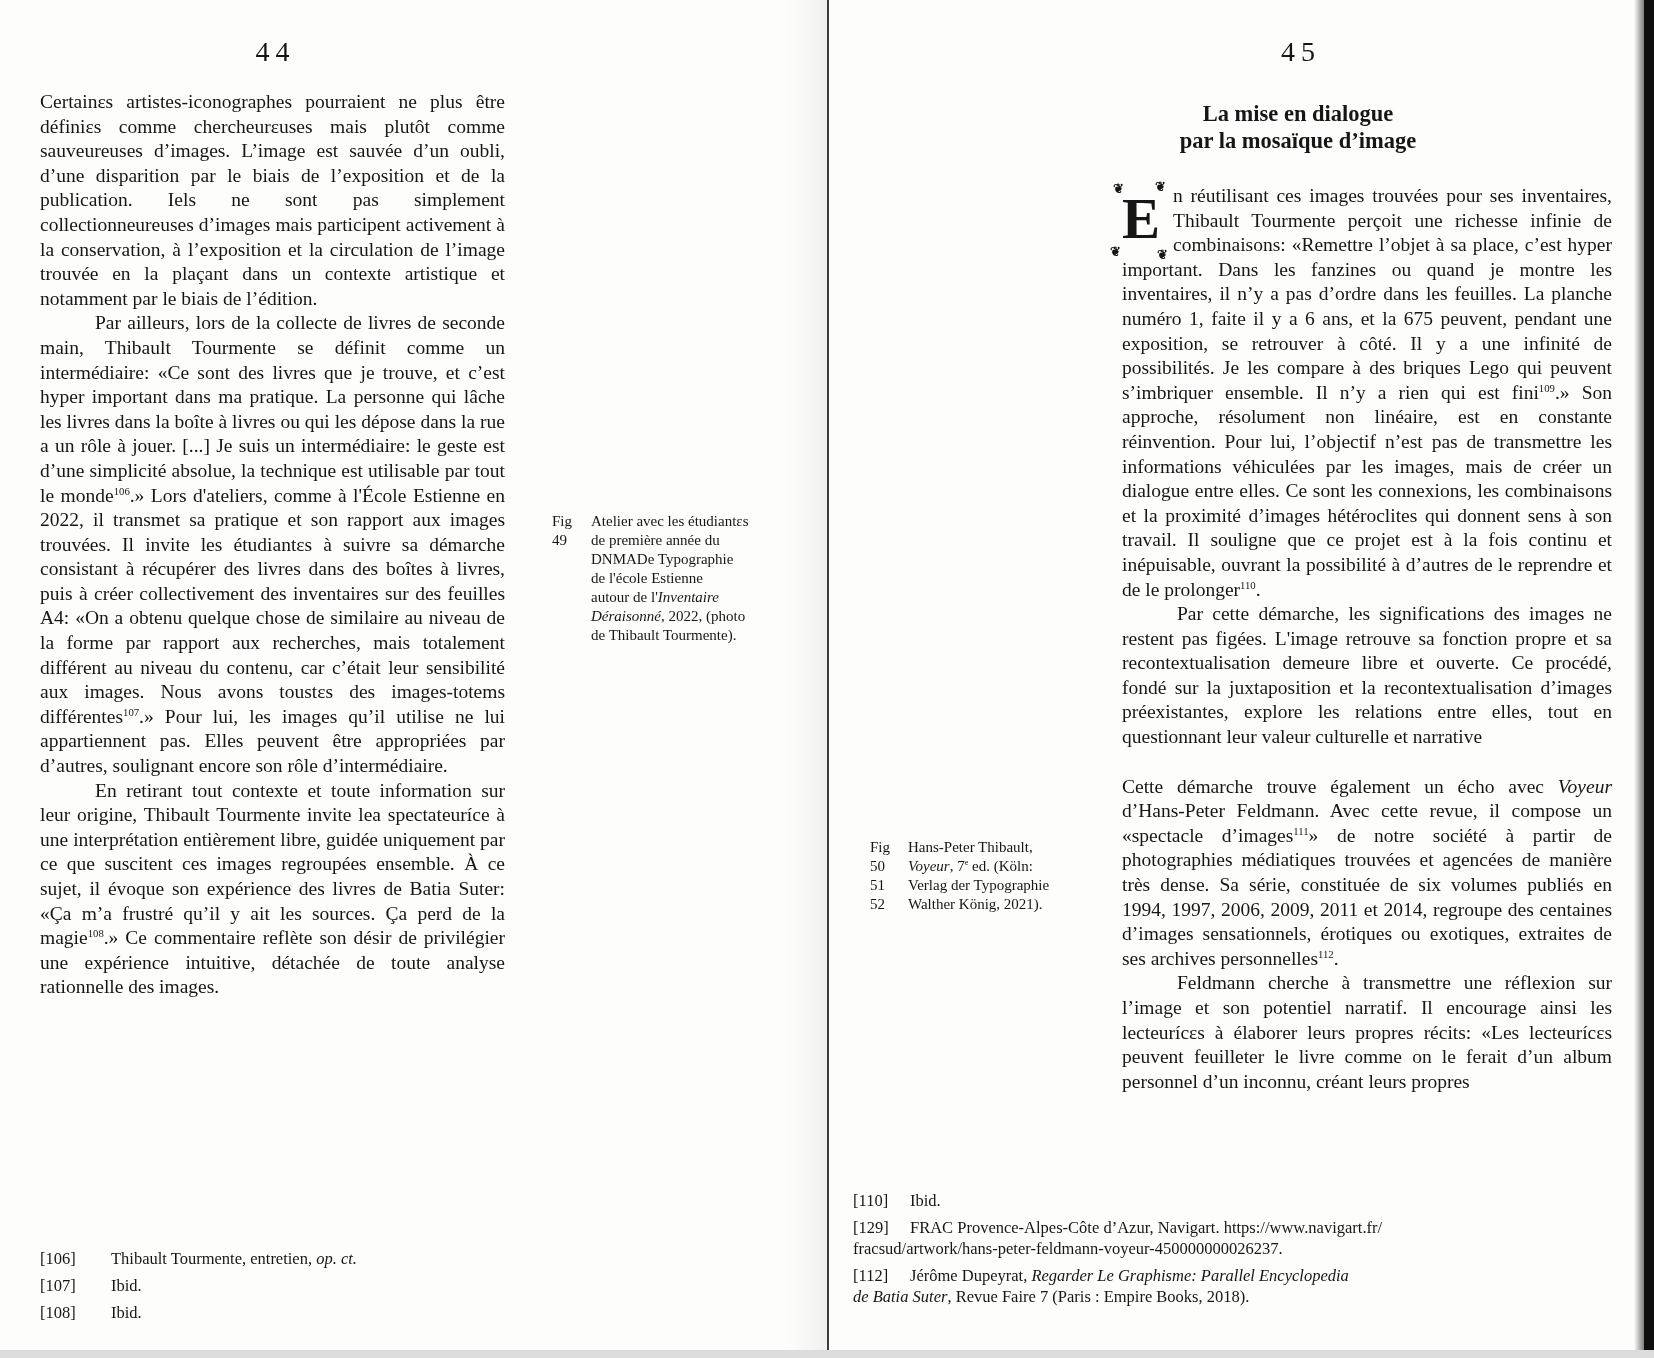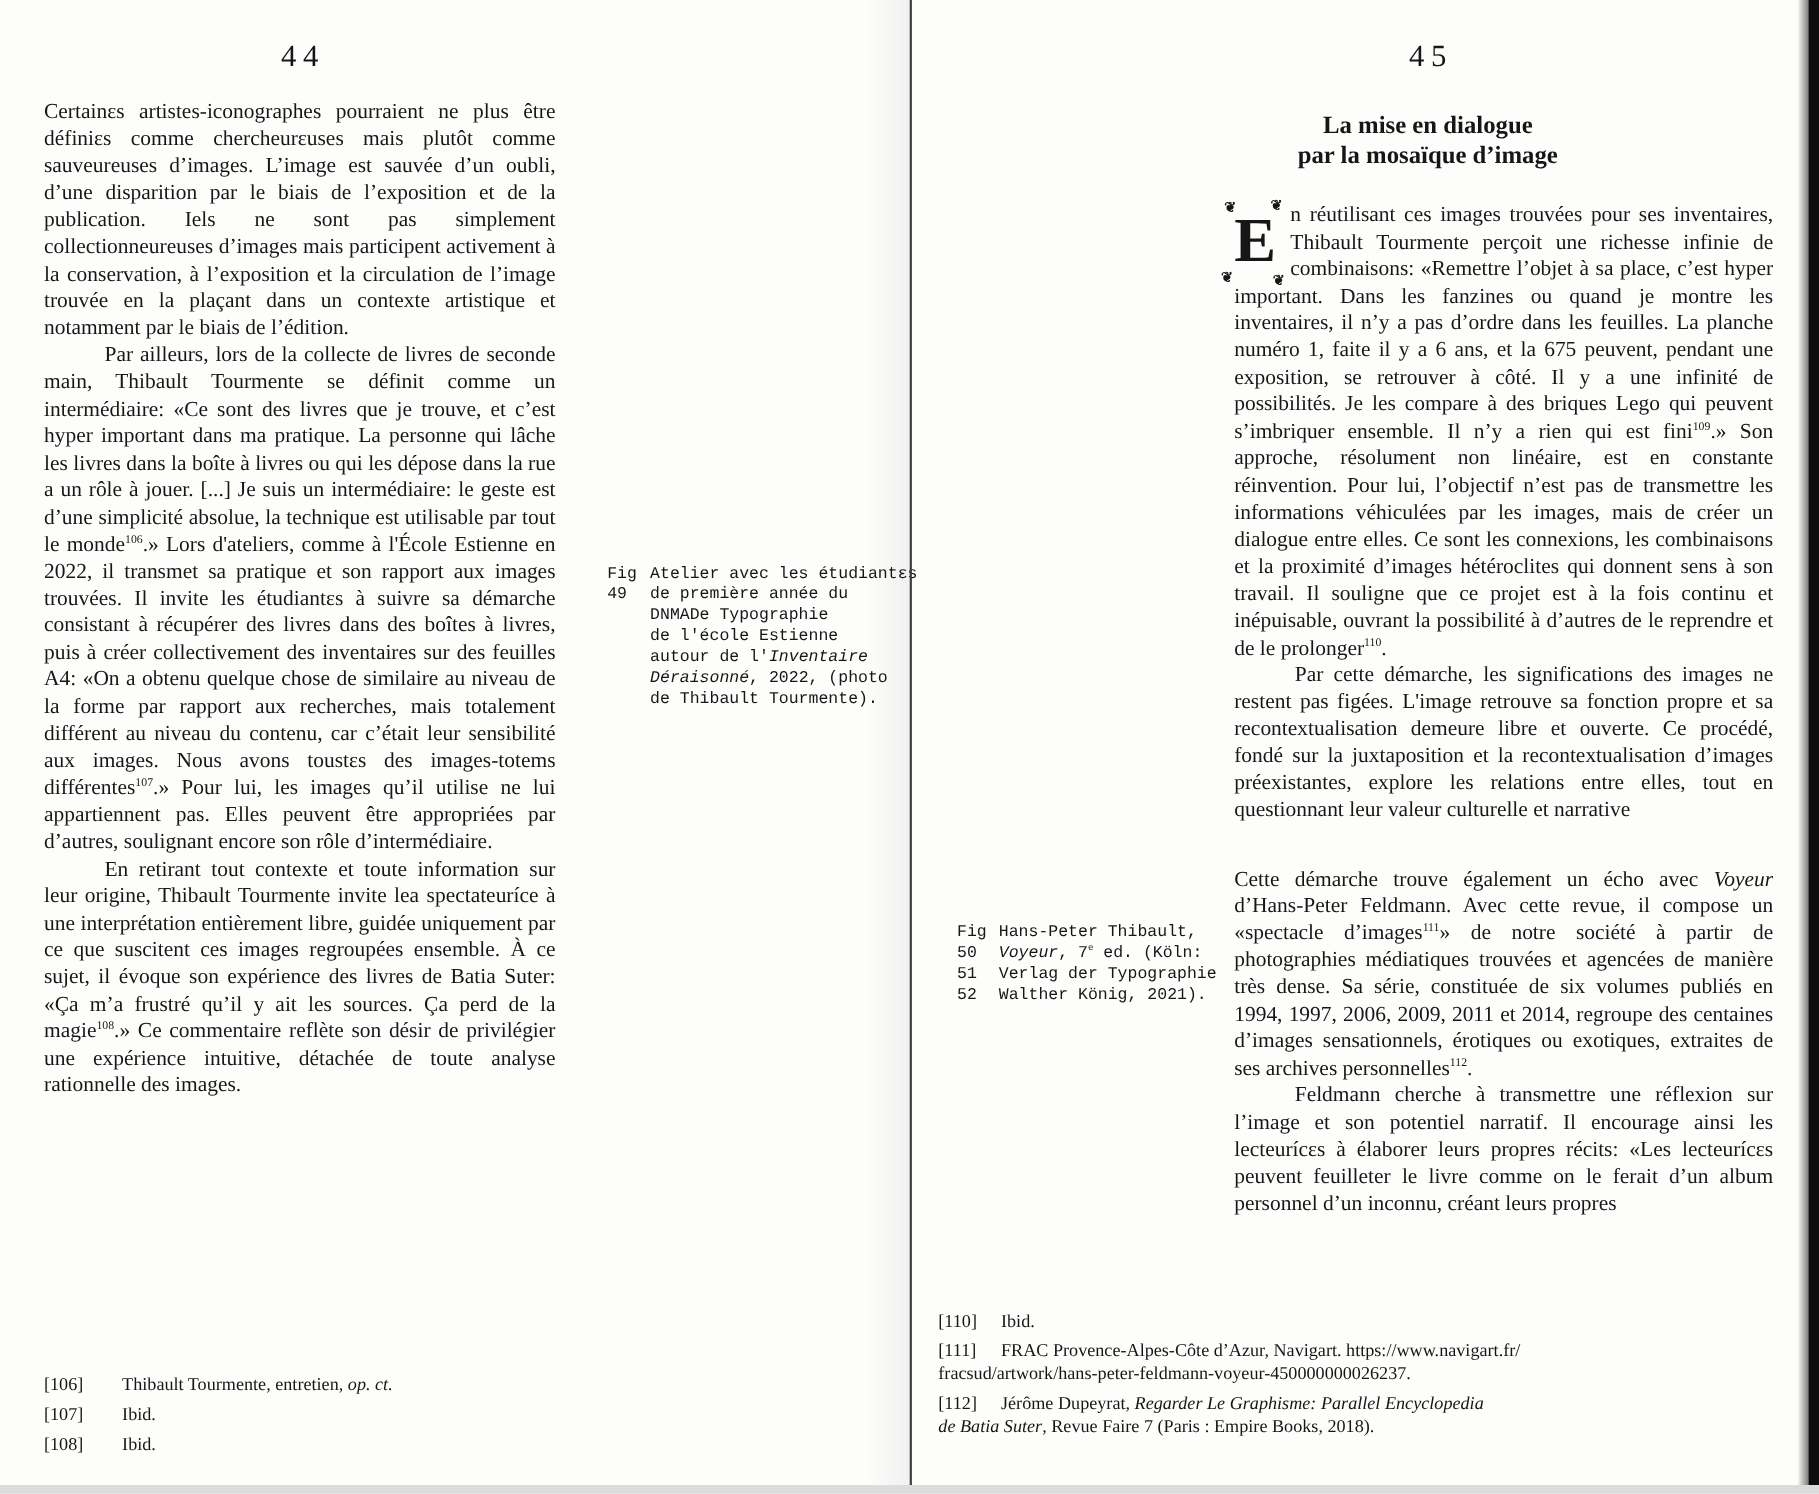--- a/index.html
+++ b/index.html
@@ -13,36 +13,36 @@
   .heading{
     position:absolute;left:998px;top:100px;width:600px;text-align:center;
     font-weight:bold;font-size:22.5px;line-height:27px;
   }
   .body-col{
     position:absolute;text-align:justify;font-size:19.5px;line-height:24.6px;
     hyphens:auto;-webkit-hyphens:auto;
   }
   .body-col p{margin:0;}
   .para.indent{text-indent:55px;}
-  .para.gap{margin-top:38px;}
+  .para.gap{margin-top:25px;}
   sup{font-size:0.55em;line-height:0;vertical-align:super;}
   .dropcap{
     float:left;width:44px;height:70px;margin:3px 10px 0 -3px;position:relative;
     font-weight:bold;font-size:57px;line-height:64px;text-align:center;font-style:normal;
   }
   .dropcap .orn{position:absolute;font-size:13px;line-height:1;}
   .orn-tl{top:-5px;left:-6px;}
   .orn-tr{top:-7px;right:-3px;}
   .orn-bl{bottom:-1px;left:-9px;}
   .orn-br{bottom:-4px;right:-5px;}
   .fig-caption{position:absolute;display:flex;font-size:15px;line-height:19px;}
   .cap-labels{flex:none;}
   .cap-labels.w-left{width:39px;}
   .cap-labels.w-right{width:38px;}
-  .cap-line{white-space:nowrap;font-family:Liberation Mono, monospace;}
+  .cap-line{white-space:nowrap;}
   .footnotes{position:absolute;font-size:16.5px;line-height:21px;}
   .footnote{margin-bottom:6px;}
   .fn-label{display:inline-block;}
   .fn-label.w-left{width:71px;}
   .fn-label.w-right{width:57px;}
   .gutter-shadow{position:absolute;left:787px;top:0;width:40px;height:100%;
     background:linear-gradient(to right,rgba(0,0,0,0),rgba(0,0,0,0.05));}
   .divider{position:absolute;left:827px;top:0;width:2px;height:100%;background:#3e3e3e;}
   .edge-shadow{position:absolute;left:1634px;top:0;width:10px;height:100%;
     background:linear-gradient(to right,rgba(0,0,0,0),rgba(0,0,0,0.5));}
@@ -131,21 +131,21 @@
       <div class="cap-line">Verlag der Typographie</div>
       <div class="cap-line">Walther König, 2021).</div>
     </div>
   </div>
 
   <div class="footnotes" style="left:853px;top:1190px;width:580px;">
     <div class="footnote">
       <span class="fn-label w-right">[110]</span><span>Ibid.</span>
     </div>
     <div class="footnote">
-      <span class="fn-label w-right">[111]</span><span>FRAC Provence-Alpes-Côte d’Azur, Navigart. https://www.navigart.fr/<br>fracsud/artwork/hans-peter-feldmann-voyeur-450000000026237.</span>
+      <span class="fn-label w-right">[129]</span><span>FRAC Provence-Alpes-Côte d’Azur, Navigart. https://www.navigart.fr/<br>fracsud/artwork/hans-peter-feldmann-voyeur-450000000026237.</span>
     </div>
     <div class="footnote">
       <span class="fn-label w-right">[112]</span><span>Jérôme Dupeyrat, <i>Regarder Le Graphisme: Parallel Encyclopedia</i><br><i>de Batia Suter</i>, Revue Faire 7 (Paris : Empire Books, 2018).</span>
     </div>
   </div>
 
   <div class="edge-shadow"></div>
   <div class="edge-band"></div>
 
 </div>

